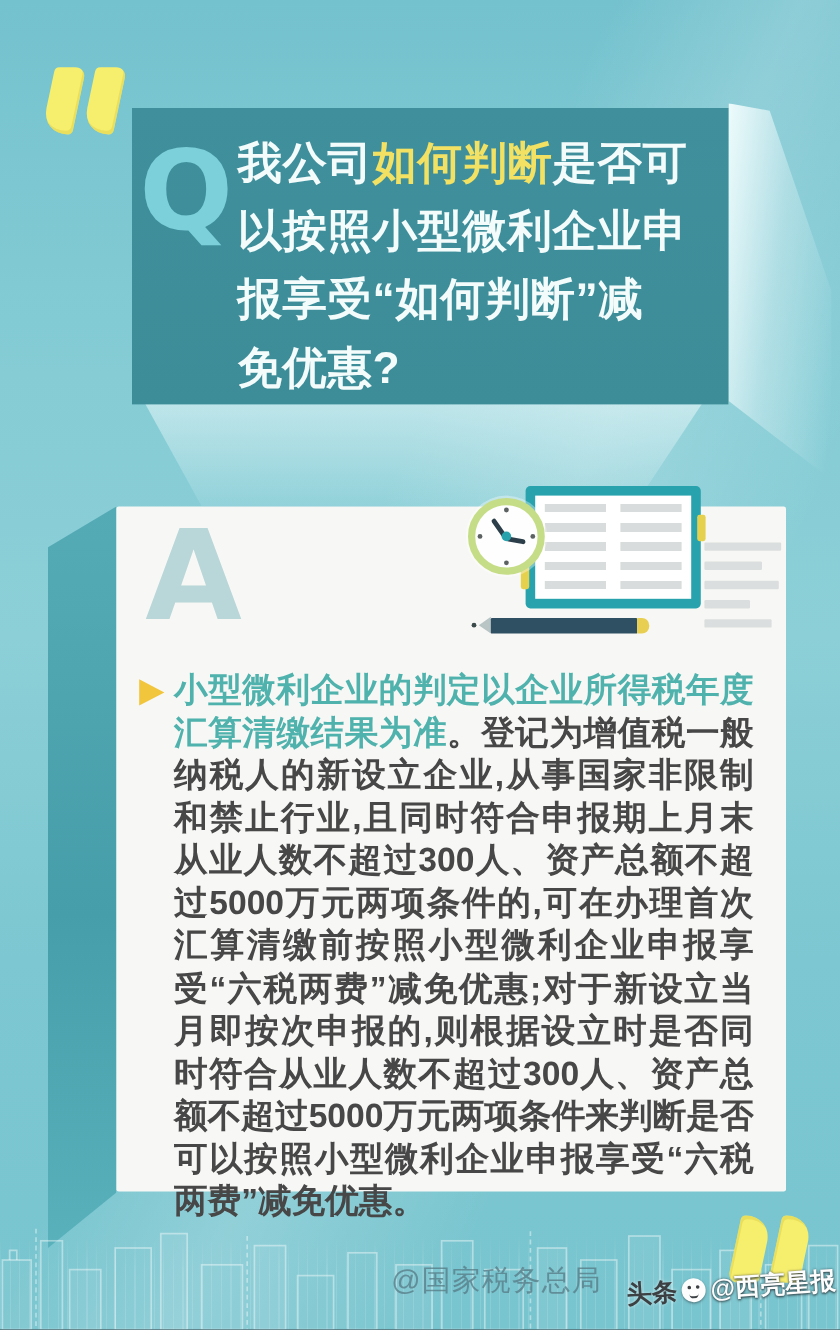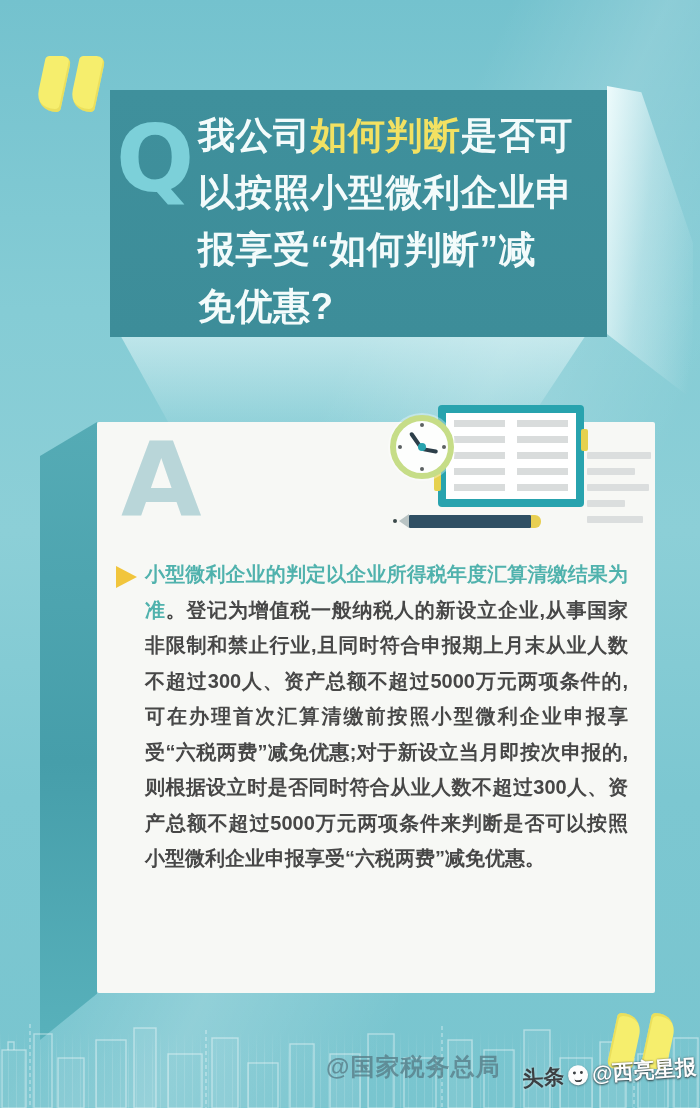--- a/index.html
+++ b/index.html
@@ -123,36 +123,36 @@
 
   
   .bullet {
     position:absolute; left:19px; top:144px;
     width:0; height:0;
     border-top:11px solid transparent; border-bottom:11px solid transparent;
     border-left:21px solid #f1c53c;
   }
   .a-text {
     position:absolute; left:48px; top:135px; width:483px;
-    font-size:20px; font-weight:700; line-height:35.5px;
+    font-size:28px; font-weight:700; line-height:35.5px;
     color:#474747; text-align:justify;
   }
   .a-text .lead { color:#50b2ad; }
 
   
   .skyline { position:absolute; left:0; bottom:0; width:700px; height:92px; }
   .vert-texture {
     position:absolute; left:0; bottom:0; width:700px; height:78px;
     background:repeating-linear-gradient(90deg, rgba(255,255,255,.13) 0 1px, transparent 1px 8px);
     -webkit-mask-image:linear-gradient(180deg, transparent, #000 40%);
             mask-image:linear-gradient(180deg, transparent, #000 40%);
   }
   .credit {
     position:absolute; left:326px; top:1051px;
-    font-size:24px; font-weight:700; letter-spacing:1px;
+    font-size:24px; font-weight:400; letter-spacing:1px;
     color:rgba(86,122,132,.75);
   }
   .wm {
     position:absolute; right:4px; top:1059px;
     display:flex; align-items:center; gap:4px;
     transform:rotate(-4deg);
   }
   .wm-platform {
     font-size:21px; font-weight:700; color:#3c4043;
     text-shadow:0 0 3px rgba(255,255,255,.55);

